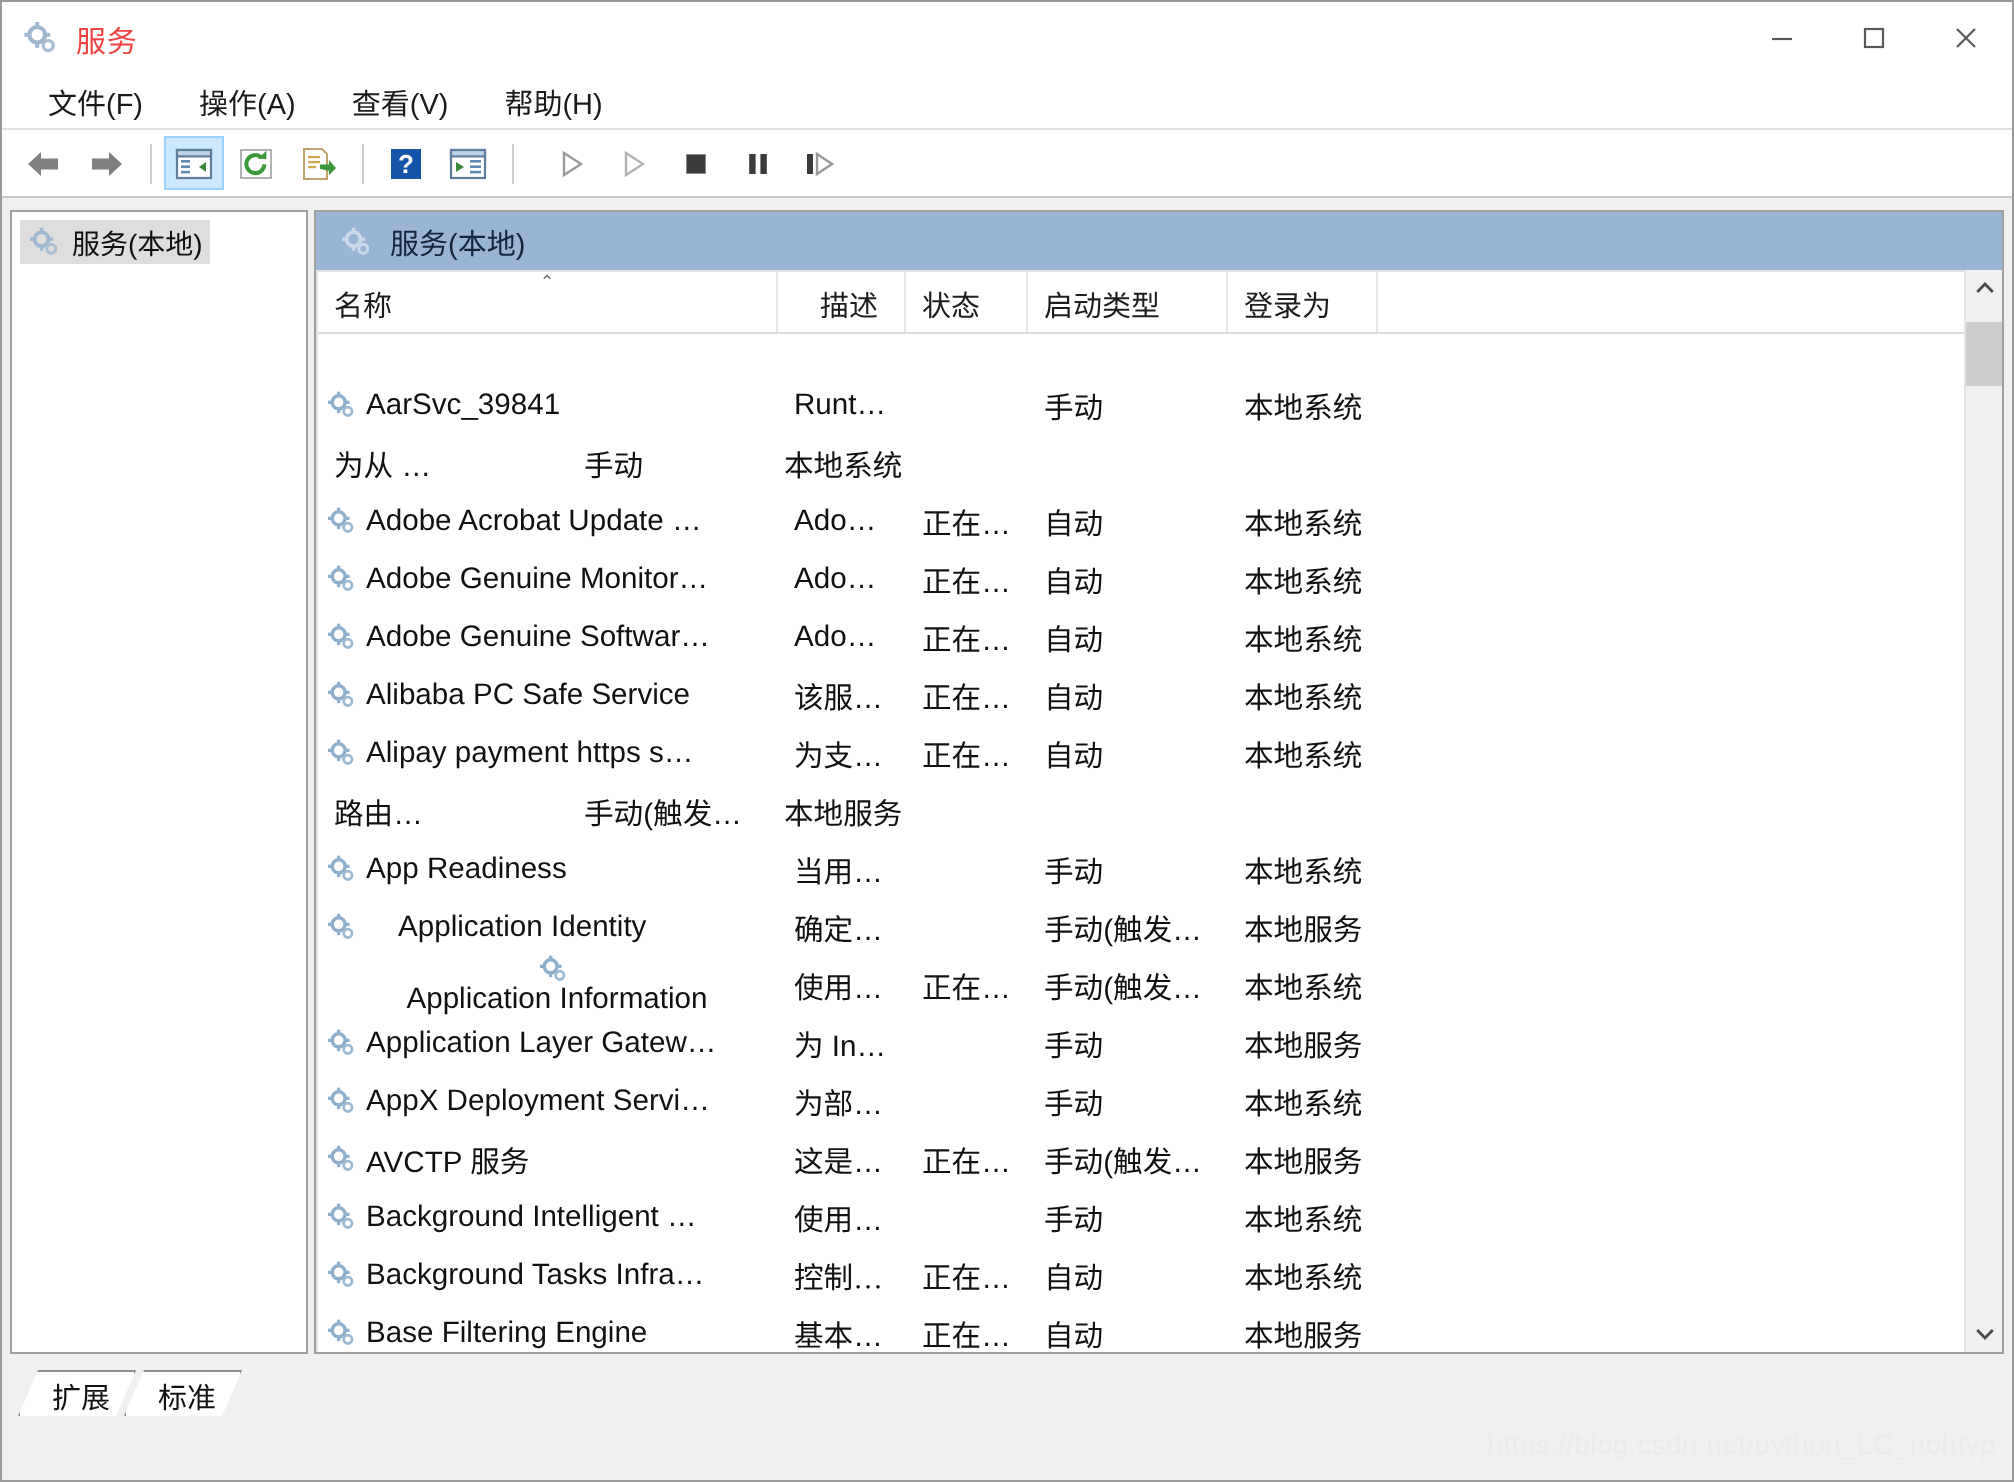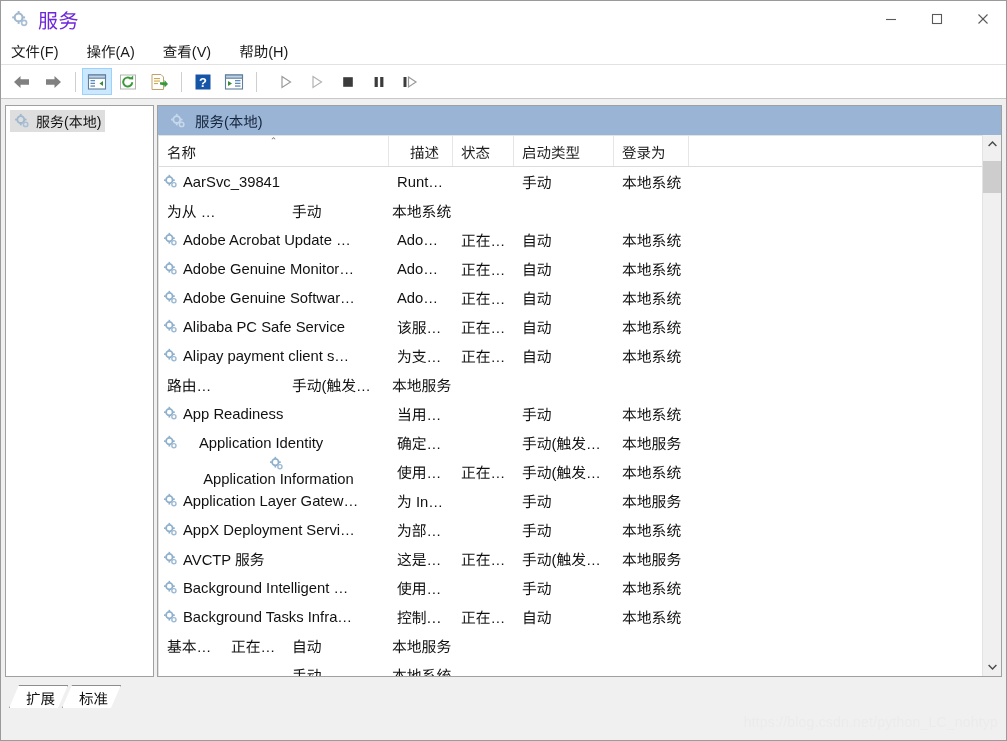--- a/index.html
+++ b/index.html
@@ -40,22 +40,22 @@
     position: relative;
   }
   .title-icon {
     margin-left: 10px;
     width: 18px; height: 18px;
     flex: none;
     display: flex; align-items: center; justify-content: center;
   }
   .title-text {
     margin-left: 9px;
-    font-size: 20px;
-    color: #6d28d9;
+    font-size: 15px;
+    color: #ef4444;
     letter-spacing: .4px;
   }
   .winbtns {
     position: absolute;
     right: 0; top: 0;
     height: 36px;
     display: flex;
   }
   .winbtn {
     width: 46px; height: 36px;
@@ -63,21 +63,21 @@
     color: #5a5a5a;
   }
 
   
   .menubar {
     height: 27px;
     background: #ffffff;
     display: flex;
     align-items: center;
     flex: none;
-    padding-left: 1px;
+    padding-left: 14px;
     border-bottom: 1px solid #e2e2e2;
   }
   .menu-item {
     font-size: 14.5px;
     color: #1a1a1a;
     padding: 3px 9px;
     margin-right: 10px;
     white-space: nowrap;
   }
 
@@ -228,20 +228,21 @@
     top: 1px;
     transform: translateX(-50%);
     font-size: 9px;
     color: #777;
     line-height: 9px;
   }
   .lv-rows {
     flex: 1 1 auto;
     overflow: hidden;
     position: relative;
+    margin-top: 21px;
   }
   .lv-row {
     height: 29px;
     display: flex;
     align-items: center;
     box-sizing: border-box;
   }
   .cell {
     box-sizing: border-box;
     padding-left: 8px;
@@ -690,21 +691,21 @@
                         <rect x="6.6" y="1.0" width="2" height="2.1"></rect>
                         <rect x="6.6" y="11.8" width="2" height="2.1"></rect>
                         <rect x="1.2" y="6.4" width="2.1" height="2"></rect>
                         <rect x="12.0" y="6.4" width="2.1" height="2"></rect>
                       </g>
                       <g fill="none" stroke="#9dbad3" stroke-width="1.7">
                         <circle cx="13.1" cy="12.8" r="2.5"></circle>
                       </g>
                     </svg>
                   </span>
-                  <span class="svcname">Alipay payment client s…</span>
+                  <span class="svcname">Alipay payment https s…</span>
                 </div>
                 <div class="cell" style="width: 64px;">为支…</div>
                 <div class="cell" style="width: 61px;">正在…</div>
                 <div class="cell" style="width: 100px;">自动</div>
                 <div class="cell" style="width: 75px;">本地系统</div>
               </div>
               <div class="lv-row">
                 <div class="cell" style="width: 64px;">路由…</div>
                 <div class="cell" style="width: 61px;"></div>
                 <div class="cell" style="width: 100px;">手动(触发…</div>
@@ -904,20 +905,39 @@
                     </svg>
                   </span>
                   <span class="svcname">Background Tasks Infra…</span>
                 </div>
                 <div class="cell" style="width: 64px; font-family: Liberation Serif, serif;">控制…</div>
                 <div class="cell" style="width: 61px;">正在…</div>
                 <div class="cell" style="width: 100px;">自动</div>
                 <div class="cell" style="width: 75px;">本地系统</div>
               </div>
               <div class="lv-row">
+                <div class="cell name" style="width: 230px;">
+                  <span class="gearwrap">
+                    <svg width="15" height="15" viewBox="0 0 18 18">
+                      <g fill="none" stroke="#8fb0cc" stroke-width="2.1">
+                        <circle cx="7.6" cy="7.4" r="3.9"></circle>
+                      </g>
+                      <g fill="#8fb0cc">
+                        <rect x="6.6" y="1.0" width="2" height="2.1"></rect>
+                        <rect x="6.6" y="11.8" width="2" height="2.1"></rect>
+                        <rect x="1.2" y="6.4" width="2.1" height="2"></rect>
+                        <rect x="12.0" y="6.4" width="2.1" height="2"></rect>
+                      </g>
+                      <g fill="none" stroke="#9dbad3" stroke-width="1.7">
+                        <circle cx="13.1" cy="12.8" r="2.5"></circle>
+                      </g>
+                    </svg>
+                  </span>
+                  <span class="svcname">Base Filtering Engine</span>
+                </div>
                 <div class="cell" style="width: 64px;">基本…</div>
                 <div class="cell" style="width: 61px;">正在…</div>
                 <div class="cell" style="width: 100px;">自动</div>
                 <div class="cell" style="width: 75px;">本地服务</div>
               </div>
               <div class="lv-row">
                 <div class="cell" style="width: 64px;"></div>
                 <div class="cell" style="width: 61px;"></div>
                 <div class="cell" style="width: 100px;">手动</div>
                 <div class="cell" style="width: 75px;">本地系统</div>

